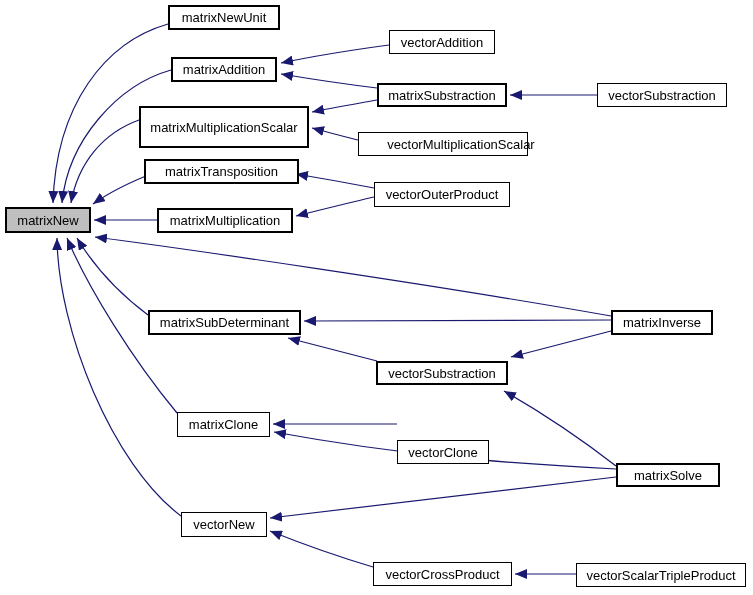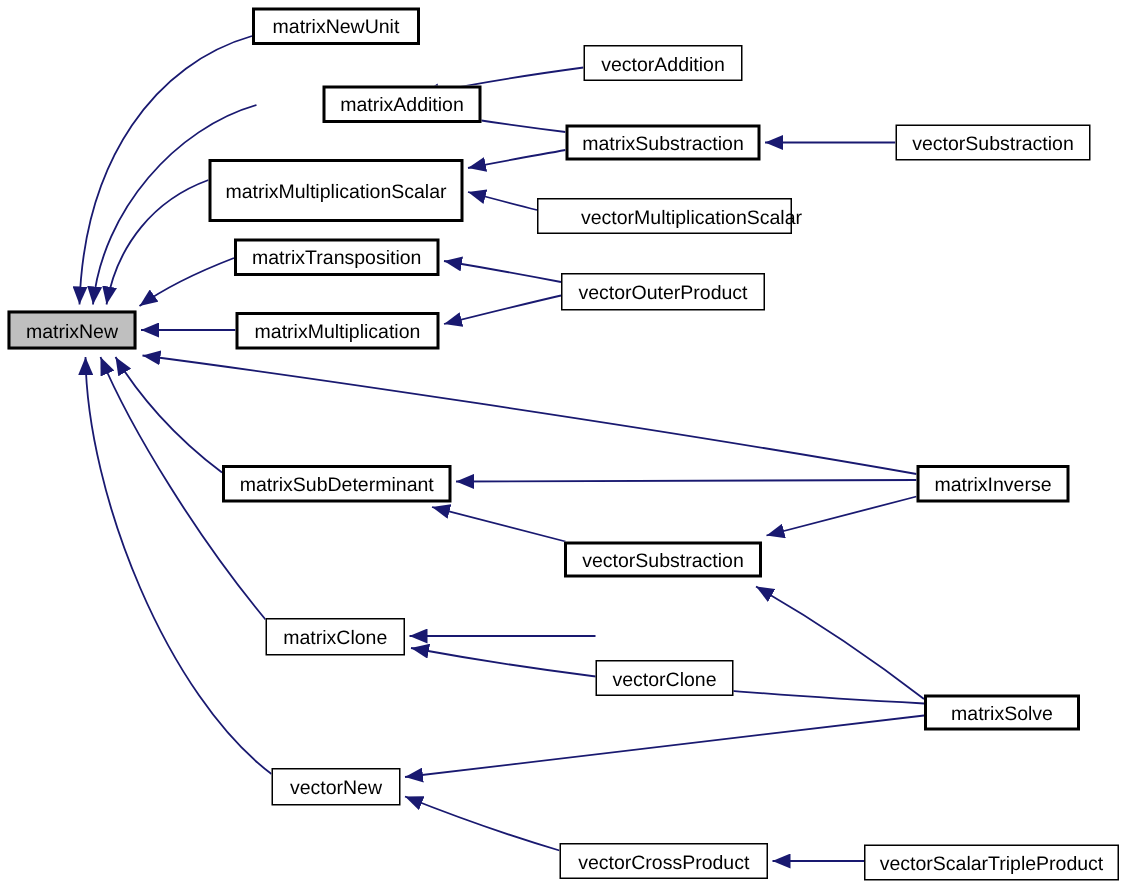--- a/index.html
+++ b/index.html
@@ -62,29 +62,29 @@
   </svg>
 
   <div class="node hl b2" style="left:5px;top:207px;width:86px;height:26px;">
     <span>matrixNew</span>
   </div>
 
   <div class="node b2" style="left:168px;top:5px;width:112px;height:25px;">
     <span>matrixNewUnit</span>
   </div>
 
-  <div class="node b2" style="left:171px;top:57px;width:106px;height:25px;margin-left:44px;">
+  <div class="node b2" style="left:171px;top:57px;width:106px;height:25px;">
     <span>matrixAddition</span>
   </div>
 
   <div class="node b2" style="left:139px;top:106px;width:170px;height:42px;">
     <span>matrixMultiplicationScalar</span>
   </div>
 
-  <div class="node b2" style="left:156px;top:159px;width:137px;height:25px;">
+  <div class="node b2" style="left:144px;top:159px;width:155px;height:25px;">
     <span>matrixTransposition</span>
   </div>
 
   <div class="node b2" style="left:157px;top:208px;width:136px;height:25px;">
     <span>matrixMultiplication</span>
   </div>
 
   <div class="node b2" style="left:148px;top:310px;width:153px;height:25px;">
     <span>matrixSubDeterminant</span>
   </div>

